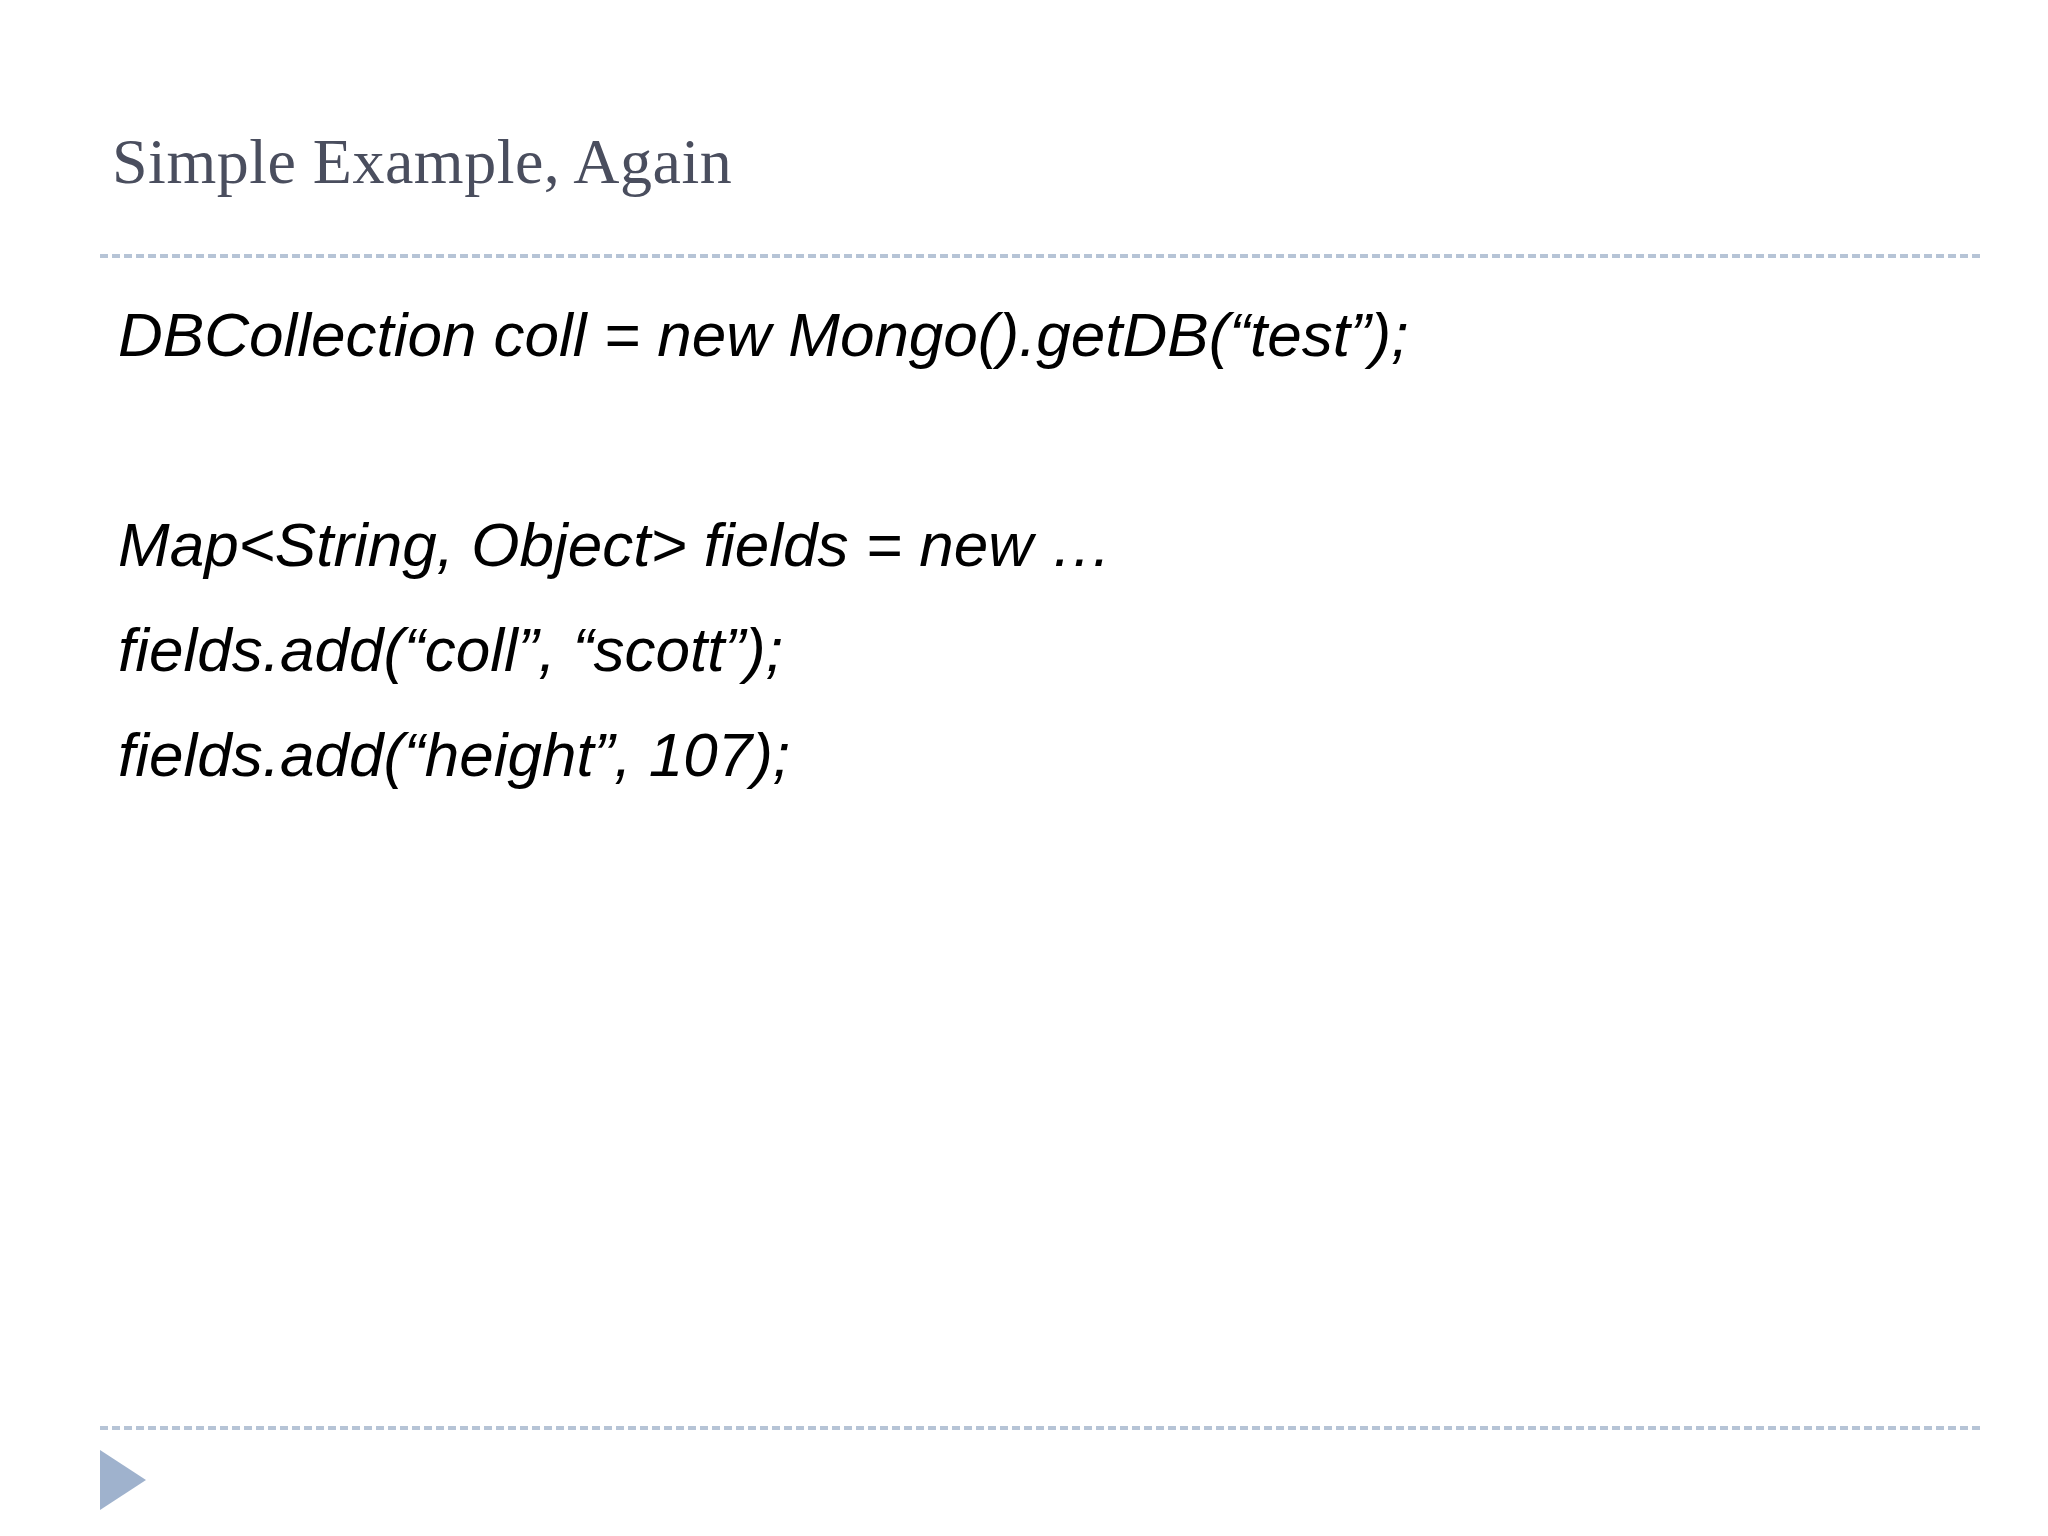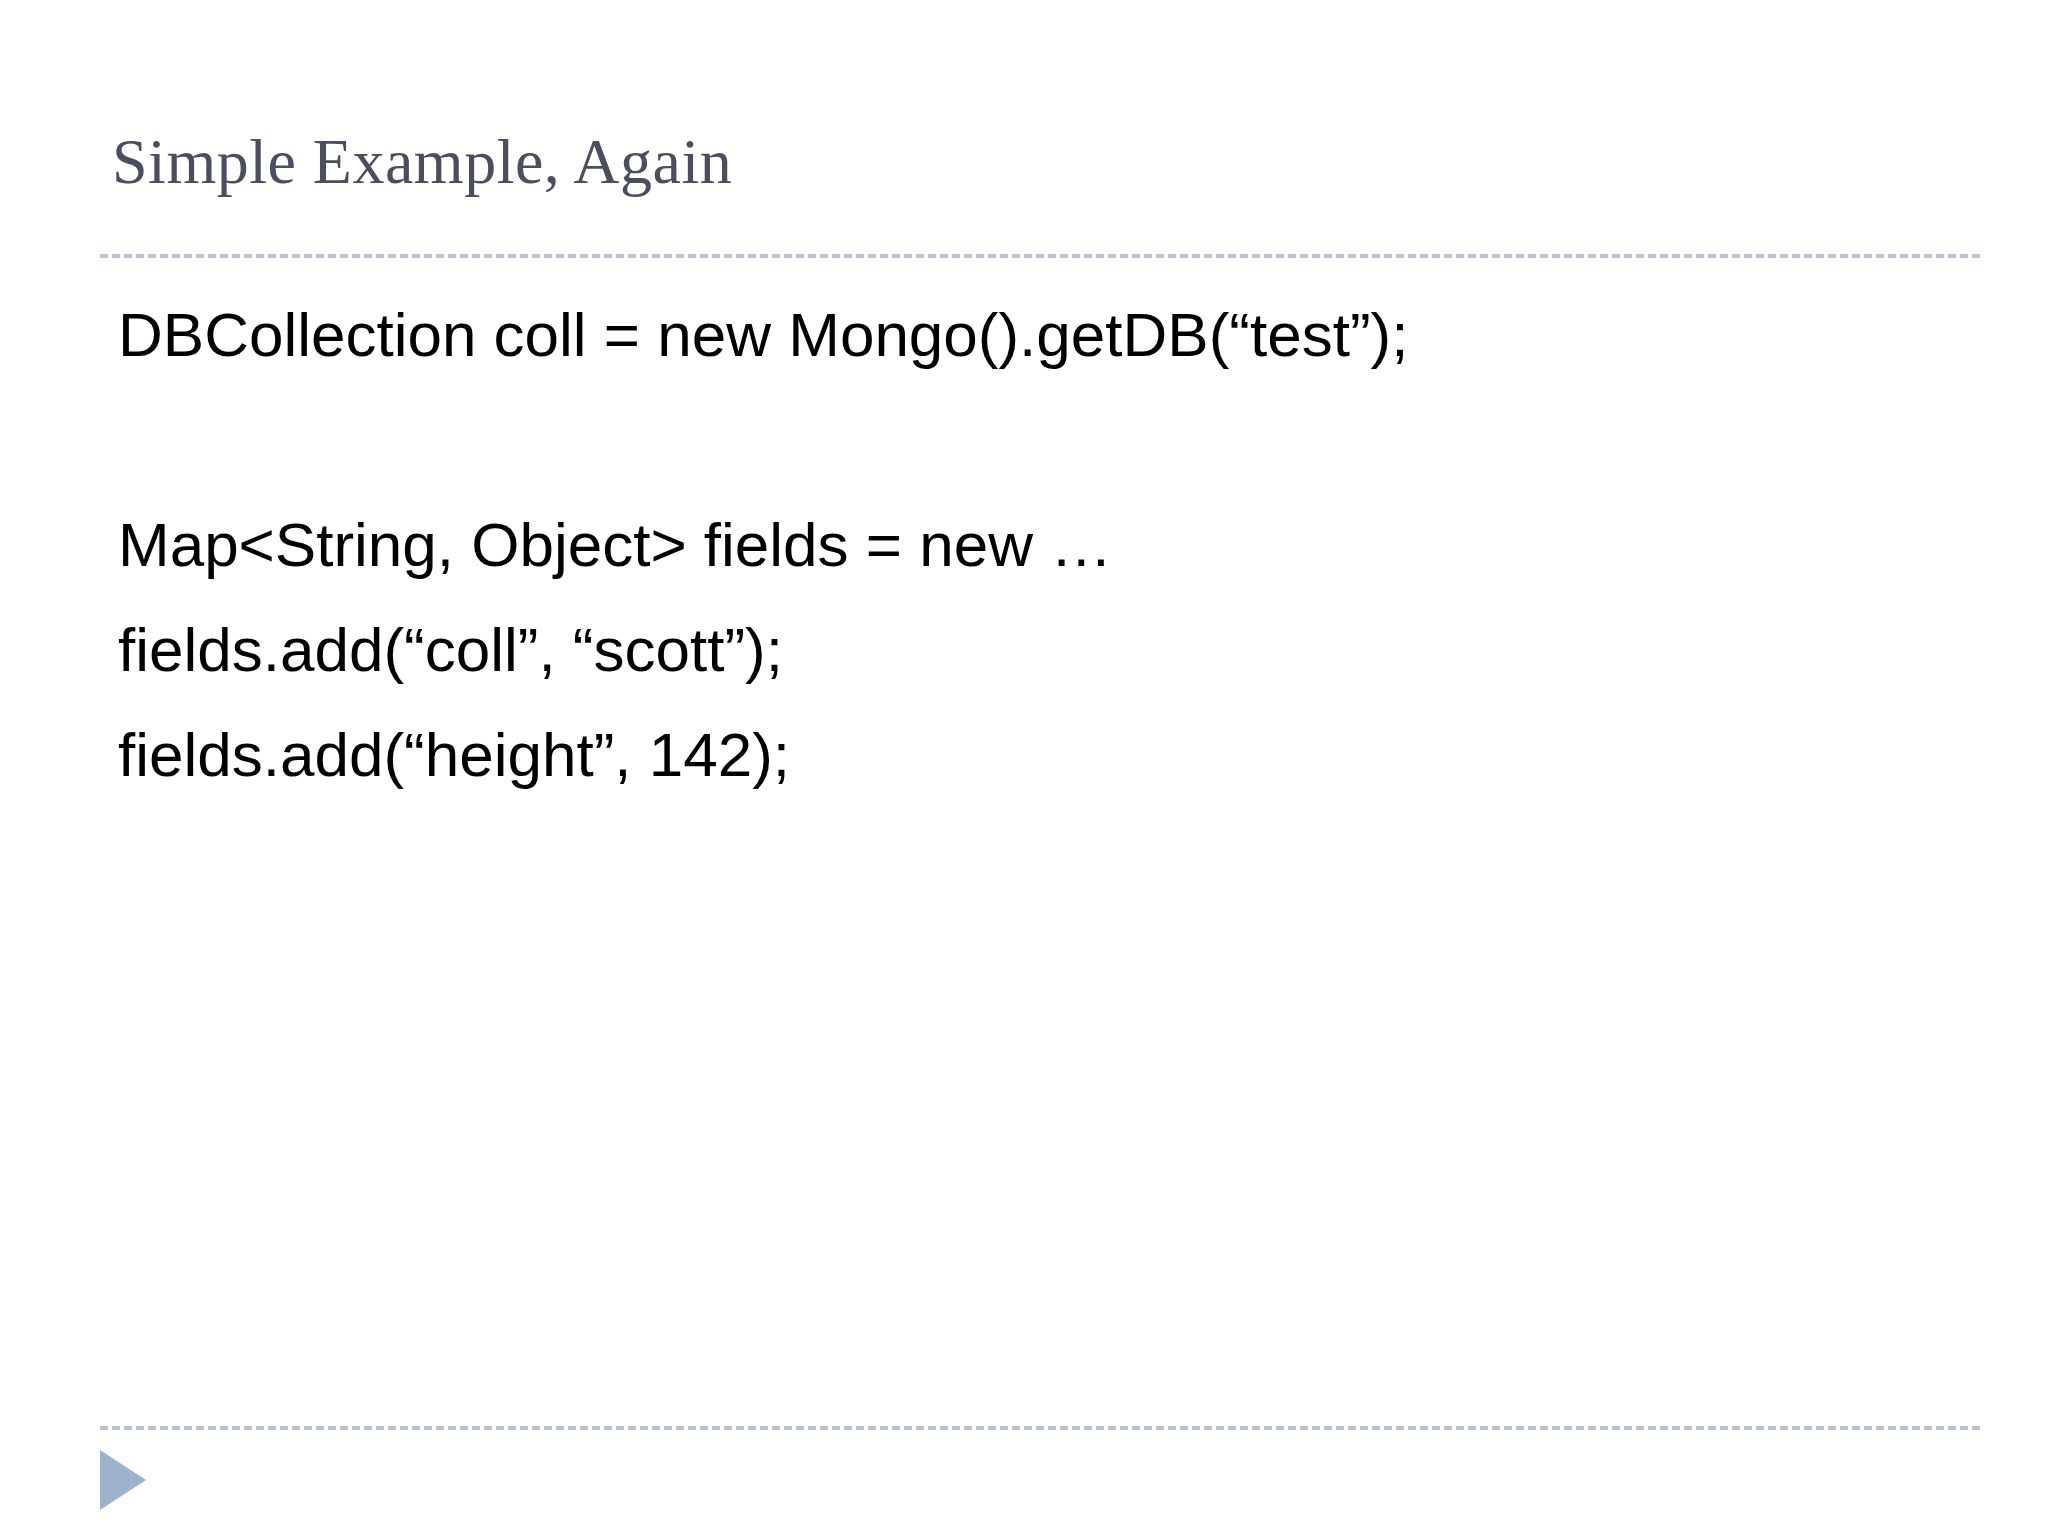--- a/index.html
+++ b/index.html
@@ -59,20 +59,21 @@
     width: 1850px;
   }
   .code-line {
     font-family: "Liberation Sans", sans-serif;
     font-size: 62px;
     line-height: 105px;
     font-weight: 400;
     color: #000000;
     white-space: pre;
     height: 105px;
+    font-style: italic;
   }
   .code-line.blank {
     height: 105px;
   }
 
   
   .footer-marker {
     position: absolute;
     left: 100px;
     top: 1450px;
@@ -92,21 +93,21 @@
     <div class="slide-title">Simple Example, Again</div>
   </div>
 
   <div class="rule rule-top"></div>
 
   <div class="body-block">
     <div class="code-line">DBCollection coll = new Mongo().getDB(“test”);</div>
     <div class="code-line blank"></div>
     <div class="code-line">Map&lt;String, Object&gt; fields = new …</div>
     <div class="code-line">fields.add(“coll”, “scott”);</div>
-    <div class="code-line">fields.add(“height”, 142);</div>
+    <div class="code-line">fields.add(“height”, 107);</div>
     <div class="code-line blank"></div>
   </div>
 
   <div class="rule rule-bottom"></div>
 
   <div class="footer-marker"></div>
 
 </div>
 
 </body></html>

